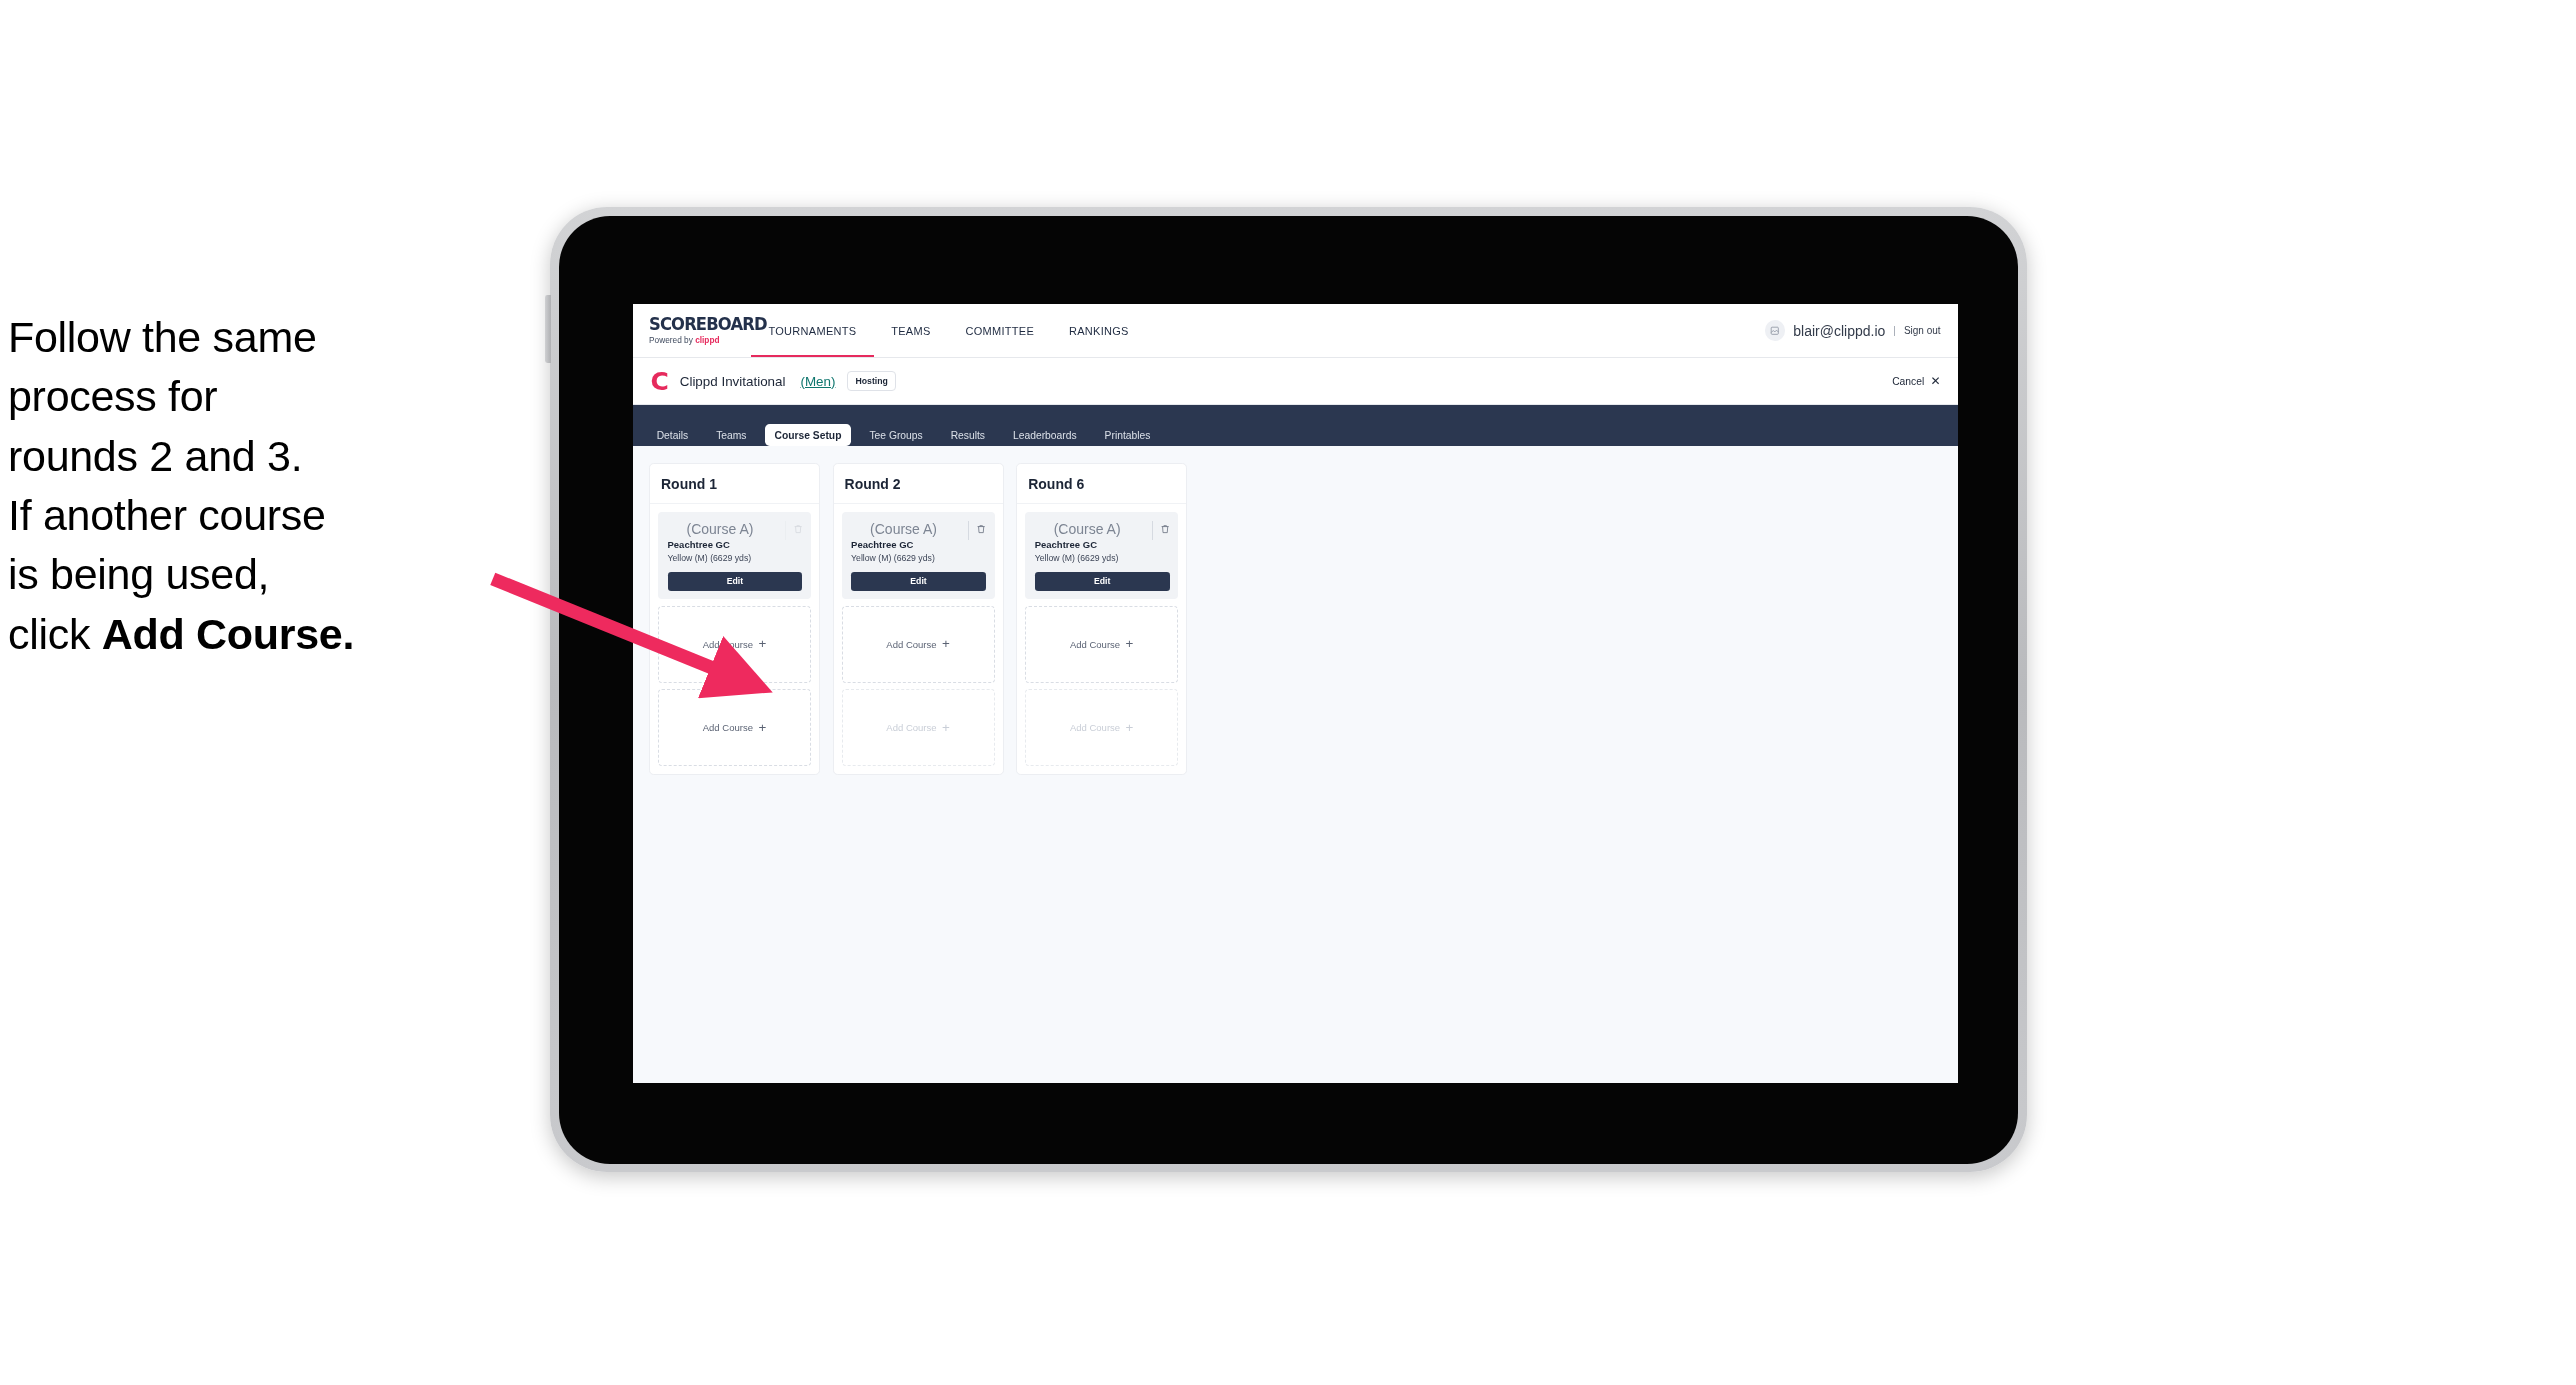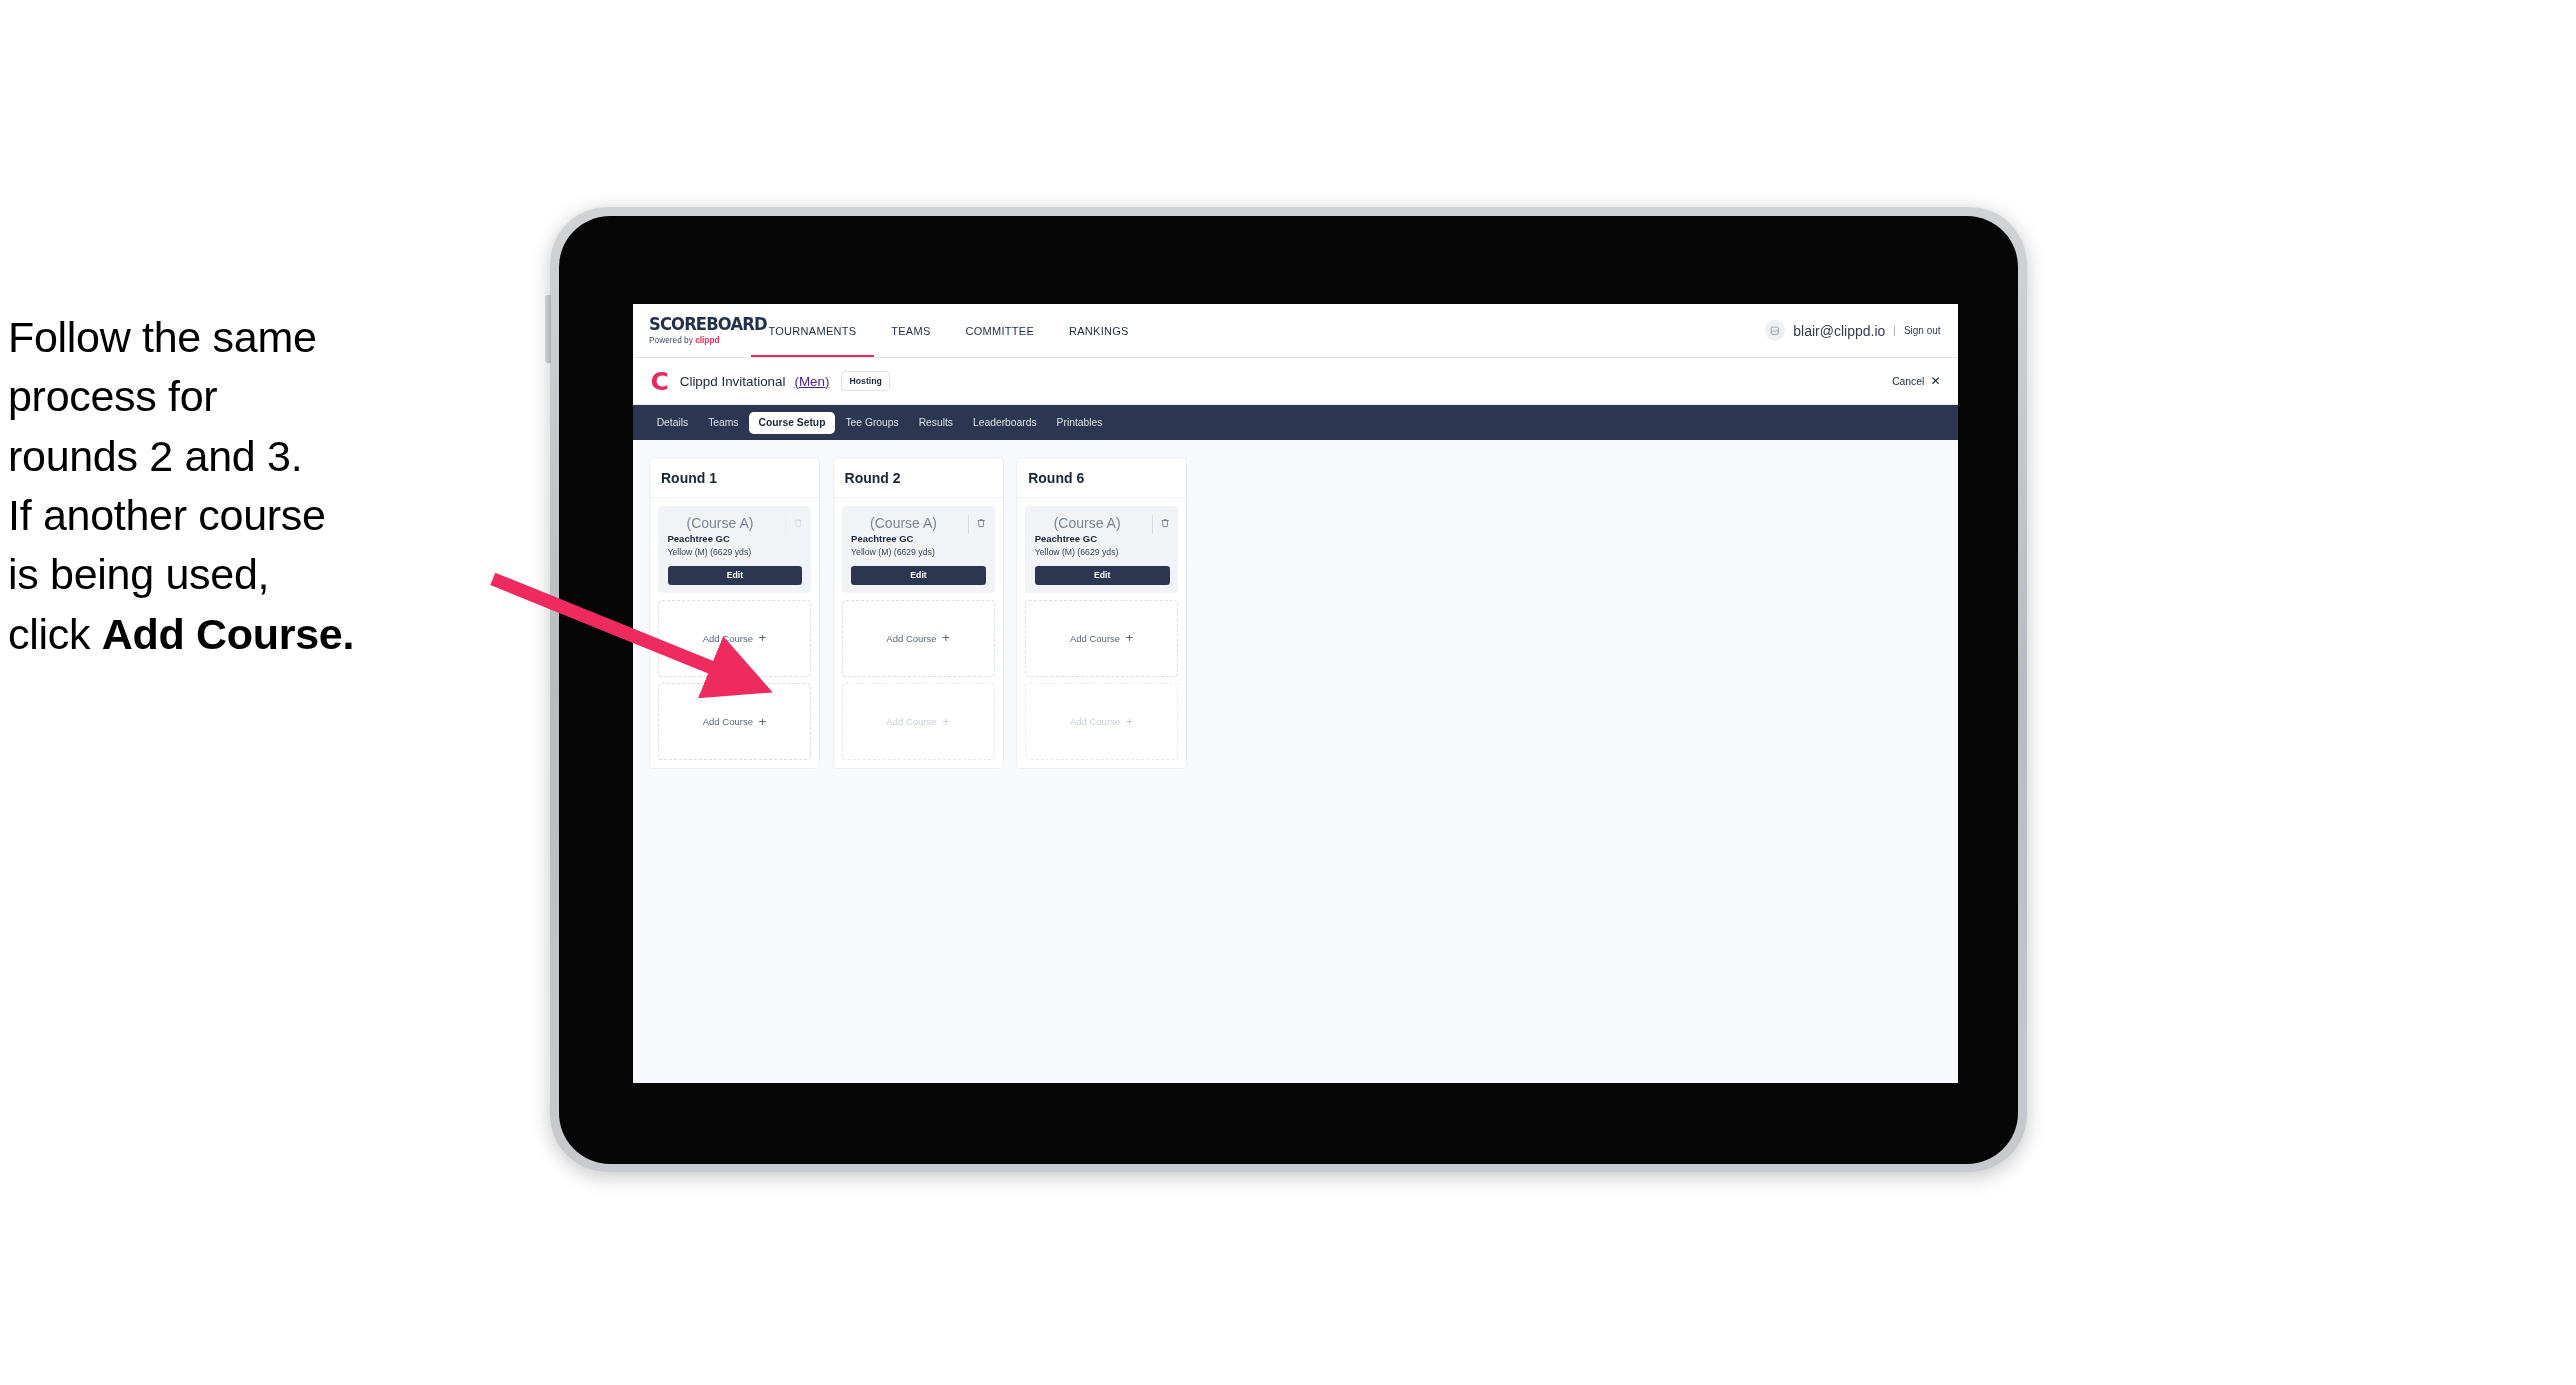--- a/index.html
+++ b/index.html
@@ -114,36 +114,36 @@
     height: 47px; background: #ffffff;
     display: flex; align-items: center; padding: 0 17.4px;
     border-bottom: 0.8px solid #e6e8ec;
   }
   .c-logo {
     font-family: "DejaVu Sans", sans-serif;
     font-weight: bold; font-size: 25px; color: #e62a5d;
     line-height: 1; margin-right: 11px;
   }
   .t-title { font-size: 13.4px; color: #1c2536; }
-  .t-gender { font-size: 13.4px; color: #4c1d95; margin-left: 9px; text-decoration: underline; }
+  .t-gender { font-size: 13.4px; color: #0f766e; margin-left: 15px; text-decoration: underline; }
   .badge-hosting {
     margin-left: 12px; border: 0.8px solid #dfe2e8; border-radius: 4px;
     padding: 4px 7.1px; font-size: 8.7px; font-weight: bold; color: #1c2536;
     background: #ffffff;
   }
   .cancel-wrap {
     margin-left: auto; display: flex; align-items: center; gap: 6.3px;
     font-size: 10.3px; color: #1c2536; cursor: pointer; justify-content: flex-end;
   }
   .cancel-x { font-size: 12px; line-height: 1; }
 
   
   #subtabs {
-    height: 35px; background: #2b3750;
-    display: flex; align-items: center; padding: 0 14.2px; gap: 1px;
+    height: 41px; background: #2b3750;
+    display: flex; align-items: flex-end; padding: 0 14.2px; gap: 9px;
   }
   .subtab {
     font-size: 10.3px; color: #dbe0e8; padding: 5.5px 9.5px;
     border-radius: 4.7px; cursor: pointer; white-space: nowrap;
   }
   .subtab.active { background: #ffffff; color: #1c2536; font-weight: bold; }
 
   
   #rounds {
     display: flex; gap: 12.6px; padding: 17.4px 16px;

